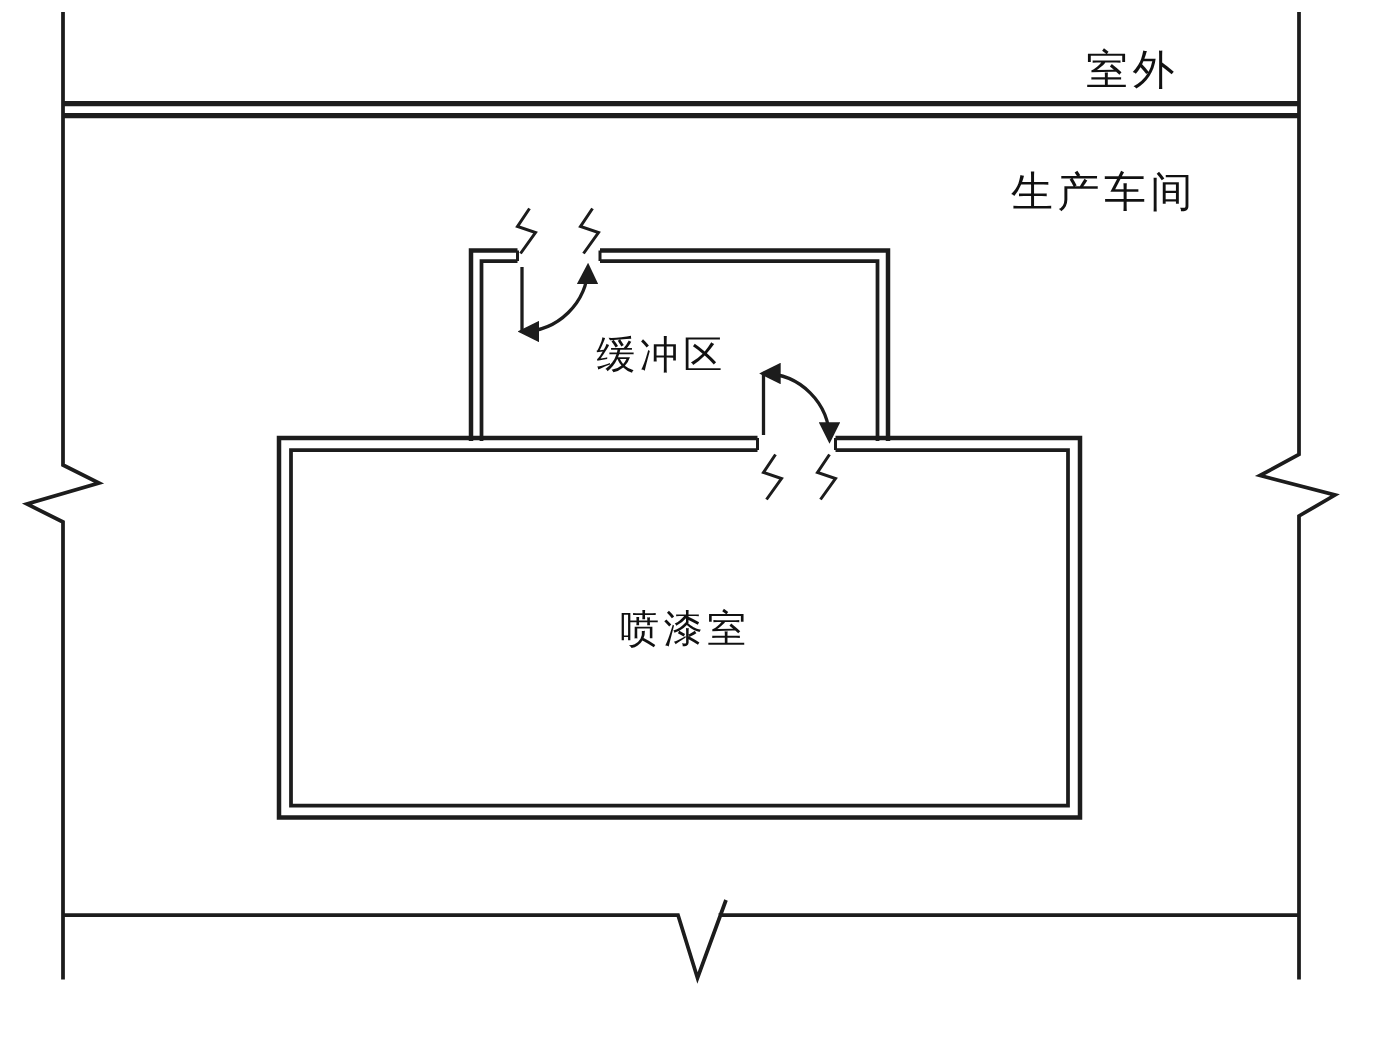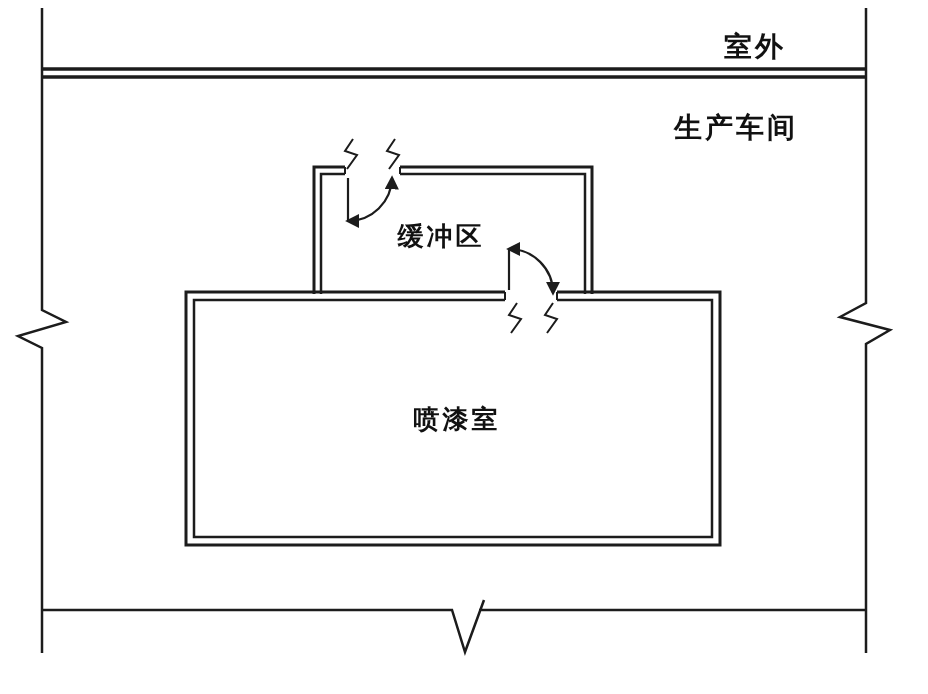--- a/index.html
+++ b/index.html
@@ -2,21 +2,20 @@
 <html><head>
 <meta charset="utf-8">
 <style>
   html,body{margin:0;padding:0;background:#ffffff;}
   .page{
     position:relative;
     width:928px;height:694px;
     background:#ffffff;
     overflow:hidden;
     font-family:"Liberation Serif","DejaVu Serif",serif;
-    font-weight:bold;
   }
   svg{position:absolute;left:0;top:0;}
   .wall{stroke:#1c1c1c;fill:none;stroke-linejoin:miter;}
   .wall-heavy{stroke-width:3.5;}
   .wall-outer{stroke-width:3;}
   .wall-inner{stroke-width:2.5;}
   .wall-line{stroke-width:2.5;}
   .jamb{stroke-width:2;}
   .break-zigzag{stroke:#1c1c1c;fill:none;stroke-width:2;stroke-linejoin:miter;}
   .door{stroke:#1c1c1c;fill:none;stroke-width:2.2;}

